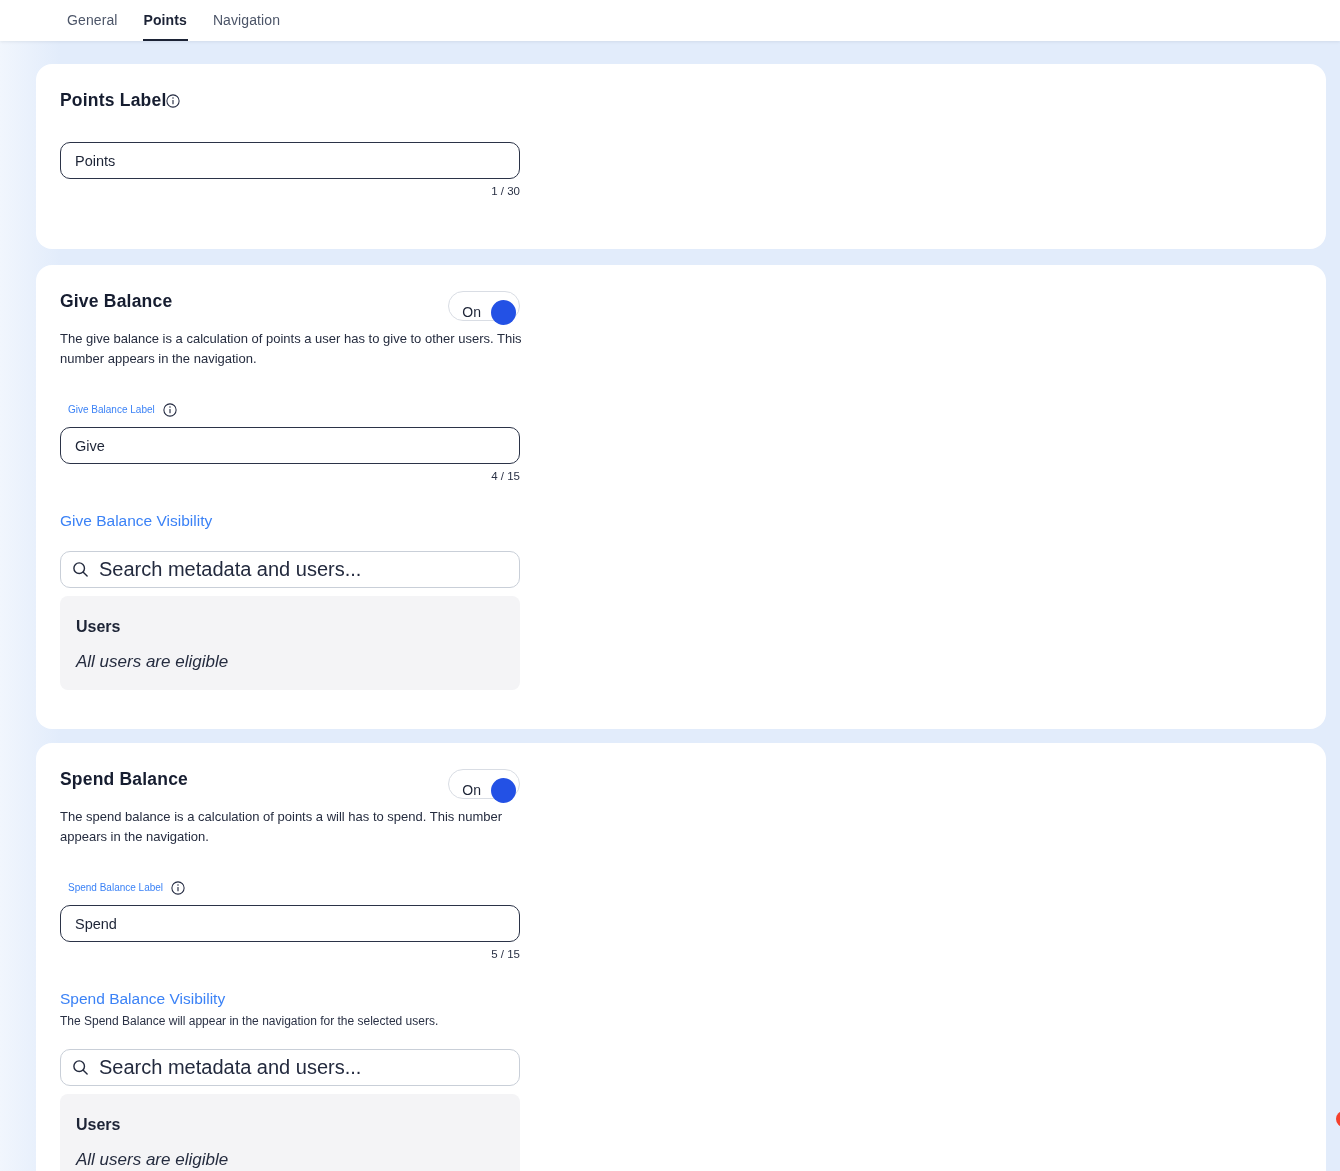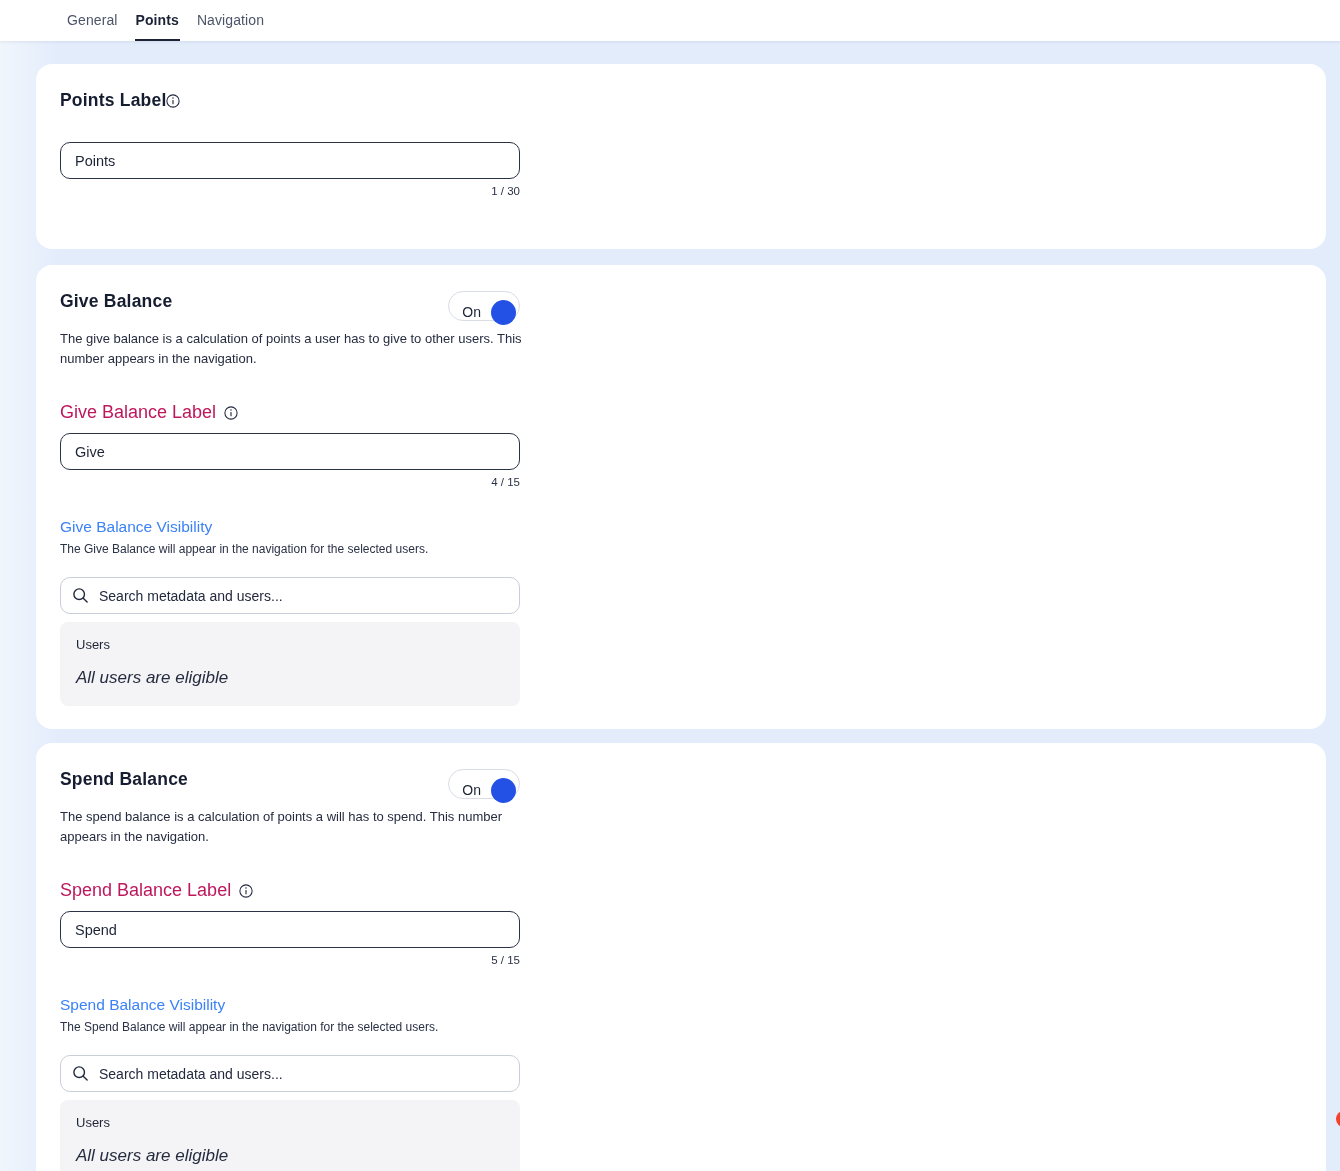--- a/index.html
+++ b/index.html
@@ -11,21 +11,21 @@
     color: #222940;
   }
 
   
   .topbar {
     position: absolute; top: 0; left: 0; width: 1340px; height: 41px;
     background: #ffffff;
     box-shadow: 0 1px 3px rgba(16,24,40,.08);
     z-index: 5;
   }
-  .tabs { display: flex; height: 100%; margin-left: 66px; gap: 16px; }
+  .tabs { display: flex; height: 100%; margin-left: 66px; gap: 24px; }
   .tab {
     display: flex; align-items: center; height: 100%;
     font-size: 14px; color: #4c5568; cursor: pointer;
     border-bottom: 2px solid transparent; padding: 0 1px;
     letter-spacing: .1px;
   }
   .tab.active { color: #1c2336; font-weight: bold; border-bottom-color: #1c2336; }
 
   
   .card {
@@ -53,51 +53,51 @@
     display: flex; align-items: center; gap: 10px;
     border: 1px solid #d9dde4; border-radius: 16px;
     background: #fff; padding: 14px 3px 2px 13px; height: 30px;
     cursor: pointer; flex: none;
   }
   .toggle-label { font-size: 14px; color: #1d2436; }
   .toggle-knob { width: 25px; height: 25px; border-radius: 50%; background: #2351e5; }
 
   
   .field-label-row { display: flex; align-items: center; gap: 8px; margin-top: 33px; }
-  .field-label { font-size: 18px; color: #be185d; }
+  .field-label { font-size: 10px; color: #3b82f6; margin-left: 8px; }
   .text-input {
     display: block; width: 460px; height: 37px; margin-top: 10px;
     border: 1.3px solid #2b3347; border-radius: 10px;
     padding: 0 14px; font-size: 14.5px; color: #1d2436;
     font-family: "Liberation Sans", sans-serif; background: #fff; outline: none;
   }
   .char-count { width: 460px; text-align: right; font-size: 11.5px; color: #2a3145; margin-top: 6px; }
 
   
   .visibility { margin-top: 30px; }
   .visibility-title { font-size: 15.5px; color: #3b82f6; }
   .visibility-sub { font-size: 12px; color: #2a3145; margin-top: 6px; }
 
   .search-box {
     position: relative; width: 460px; height: 37px; margin-top: 21px;
   }
   .search-input {
     width: 100%; height: 100%;
     border: 1px solid #c9cfd8; border-radius: 10px;
-    padding: 0 12px 0 38px; font-size: 14px; color: #1d2436;
+    padding: 0 12px 0 38px; font-size: 20px; color: #1d2436;
     font-family: "Liberation Sans", sans-serif; background: #fff; outline: none;
   }
   .search-input::placeholder { color: #232a3e; opacity: 1; }
   .search-icon { position: absolute; left: 12px; top: 10px; color: #232a3e; }
 
   .users-box {
     width: 460px; margin-top: 8px; background: #f4f4f6;
     border-radius: 8px; padding: 15px 16px 18px 16px;
   }
-  .users-title { font-size: 13px; font-weight: normal; color: #1d2436; }
+  .users-title { font-size: 16px; font-weight: bold; color: #1d2436; margin-top: 7px; }
   .users-note { font-size: 17px; font-style: italic; color: #252c3f; margin-top: 16px; }
 
   
   .red-widget {
     position: absolute; left: 1336px; top: 1111px;
     width: 16px; height: 16px; border-radius: 50%;
     background: #f5402c; cursor: pointer;
   }
 </style>
 </head>
@@ -144,21 +144,20 @@
           <rect x="7.35" y="6.8" width="1.3" height="5" rx="0.6" fill="currentColor"></rect>
           <circle cx="8" cy="4.6" r="0.85" fill="currentColor"></circle>
         </svg>
     </span>
   </div>
   <input class="text-input" value="Give" style="">
   <div class="char-count">4 / 15</div>
 
   <div class="visibility">
     <div class="visibility-title">Give Balance Visibility</div>
-    <div class="visibility-sub">The Give Balance will appear in the navigation for the selected users.</div>
     <div class="search-box">
       <span class="search-icon">
         <svg width="17" height="17" viewBox="0 0 18 18" fill="none">
             <circle cx="7.6" cy="7.6" r="5.6" stroke="currentColor" stroke-width="1.5"></circle>
             <line x1="11.9" y1="11.9" x2="16" y2="16" stroke="currentColor" stroke-width="1.5" stroke-linecap="round"></line>
           </svg>
       </span>
       <input class="search-input" placeholder="Search metadata and users..." style="">
     </div>
     <div class="users-box">

